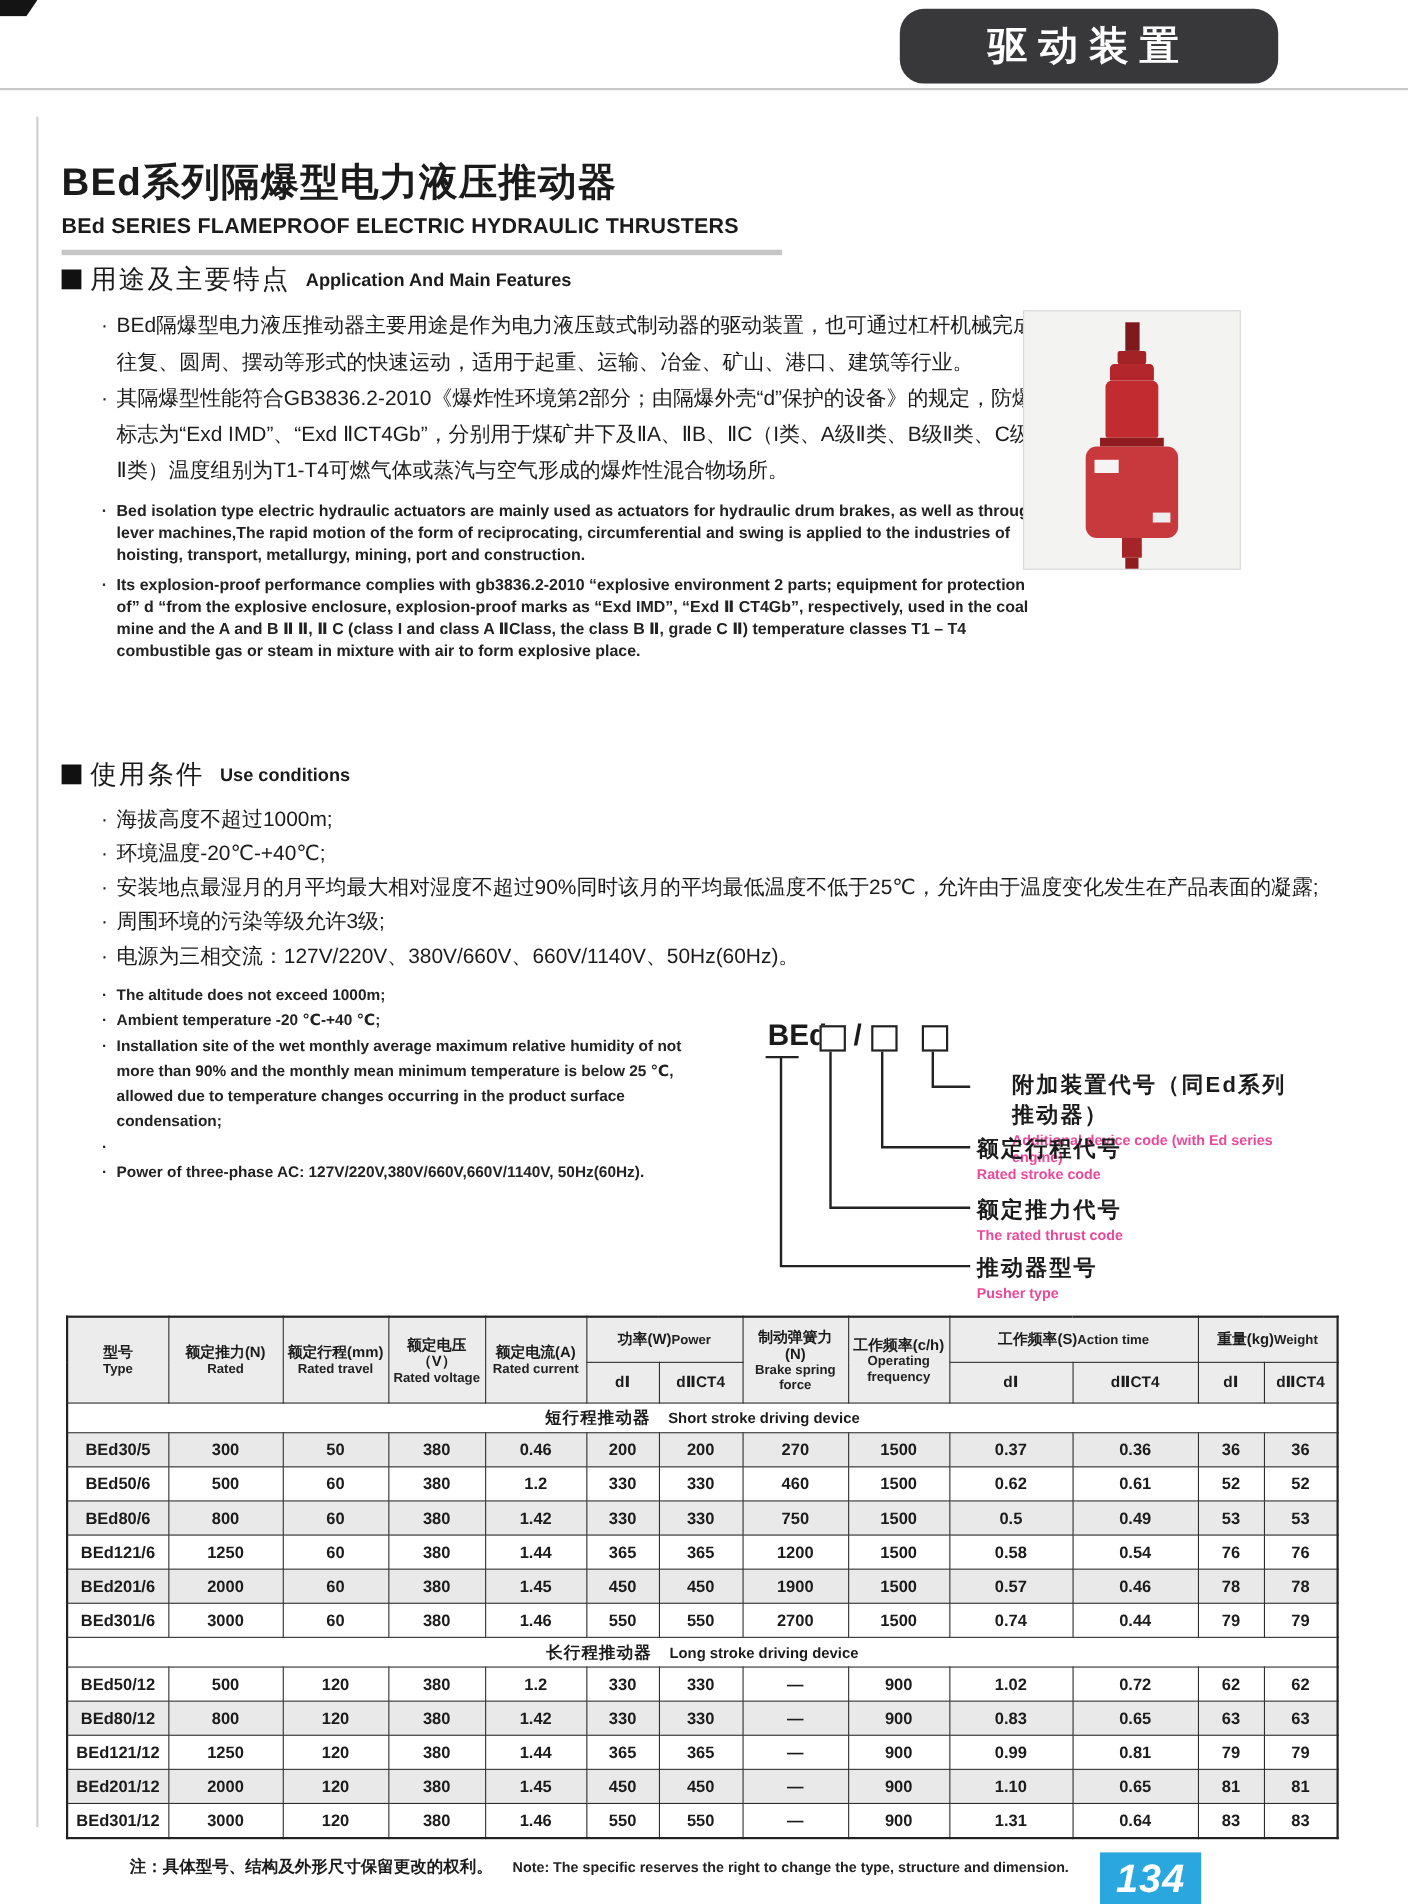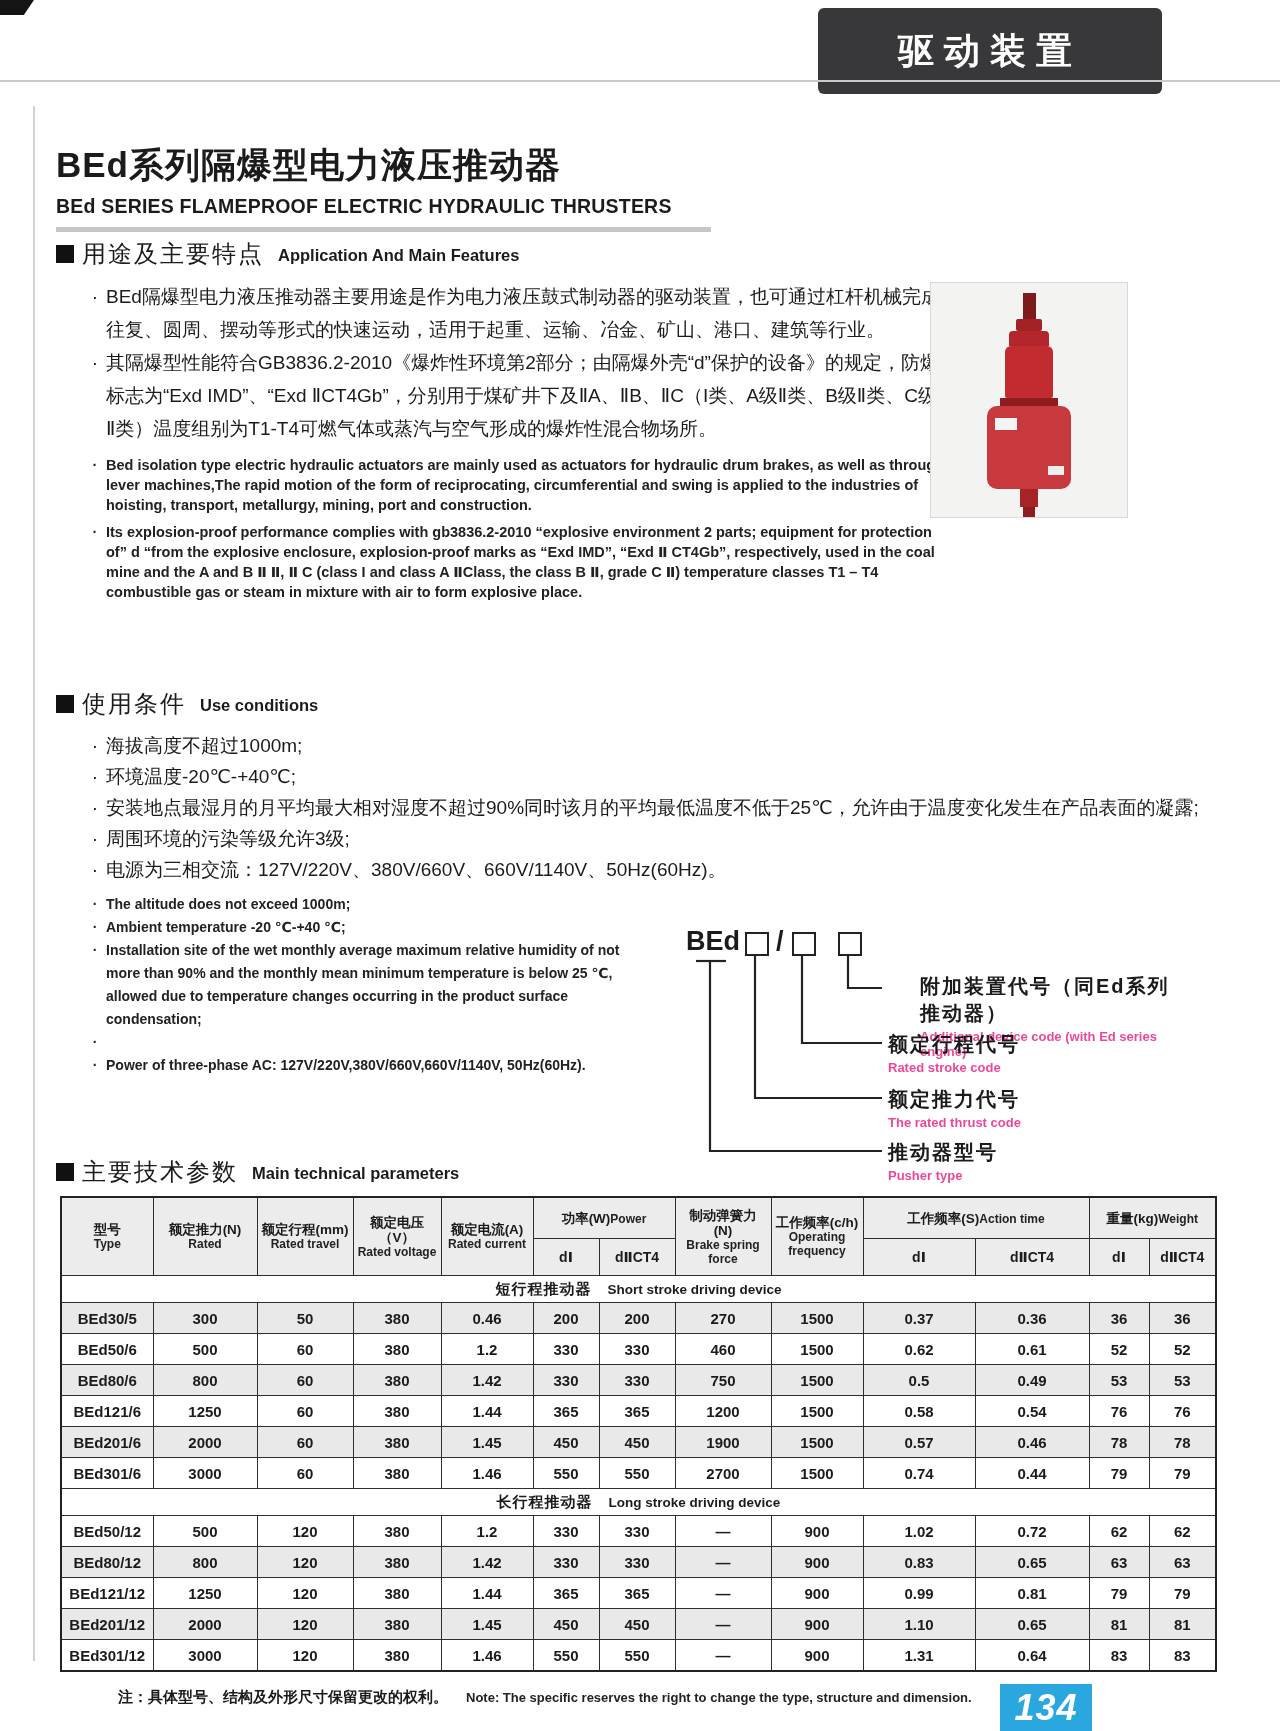--- a/index.html
+++ b/index.html
@@ -2,22 +2,22 @@
 <html><head>
 <meta charset="utf-8">
 <style>
   html,body{margin:0;padding:0;background:#ffffff;}
   .page{position:relative;width:1280px;height:1731px;background:#fff;overflow:hidden;
         font-family:"Liberation Sans","DejaVu Sans",sans-serif;color:#1b1b1b;}
 
   
   .corner-mark{position:absolute;left:0;top:0;width:34px;height:15px;background:#141414;
                clip-path:polygon(0 0,100% 0,70% 100%,0 100%);}
-  .header-tab{position:absolute;left:818px;top:8px;width:344px;height:86px;background:#38383a;
-              border-radius:6px;display:flex;align-items:center;justify-content:center;}
+  .header-tab{position:absolute;left:818px;top:8px;width:344px;height:68px;background:#38383a;
+              border-radius:22px;display:flex;align-items:center;justify-content:center;}
   .header-tab span{color:#fff;font-size:36px;font-weight:bold;letter-spacing:10px;}
   .header-rule{position:absolute;left:0;top:80px;width:1280px;height:2px;background:#c9c9c9;}
   .left-rule{position:absolute;left:33px;top:106px;width:2px;height:1555px;background:#d2d2d2;}
 
   
   .title-block{position:absolute;left:56px;top:142px;width:900px;}
   .title-zh{font-size:35px;font-weight:bold;margin:0;letter-spacing:1px;}
   .title-en{font-size:19.5px;font-weight:bold;margin-top:6px;letter-spacing:.2px;}
   .title-bar{width:655px;height:5px;background:#c6c6c6;margin-top:9px;}
 
@@ -206,21 +206,21 @@
   </div>
 
   <div class="model-block">
     <svg class="model-svg" viewBox="0 0 540 300">
       <polyline points="60,68 60,258 232,258" fill="none" stroke="#222" stroke-width="2.2"></polyline>
       <polyline points="105,62 105,205 232,205" fill="none" stroke="#222" stroke-width="2.2"></polyline>
       <polyline points="152,62 152,150 232,150" fill="none" stroke="#222" stroke-width="2.2"></polyline>
       <polyline points="198,62 198,95 232,95" fill="none" stroke="#222" stroke-width="2.2"></polyline>
       <line x1="46" y1="68" x2="76" y2="68" stroke="#222" stroke-width="2.2"></line>
     </svg>
-    <span class="code-piece" style="left:36px;top:33px;text-align:center;">BEd</span>
+    <span class="code-piece" style="left:48px;top:33px;text-align:center;">BEd</span>
     <span class="code-box" style="left:95px;top:39px;"></span>
     <span class="code-piece" style="left:126px;top:33px;">/</span>
     <span class="code-box" style="left:142px;top:39px;"></span>
     <span class="code-box" style="left:188px;top:39px;"></span>
 
     <div class="m-label" style="top:80px;margin-left:32px;">
       <div class="lz">附加装置代号（同Ed系列推动器）</div>
       <div class="le">Additional device code (with Ed series engine)</div>
     </div>
     <div class="m-label" style="top:138px;">
@@ -230,25 +230,20 @@
     <div class="m-label" style="top:193px;">
       <div class="lz">额定推力代号</div>
       <div class="le">The rated thrust code</div>
     </div>
     <div class="m-label" style="top:246px;">
       <div class="lz">推动器型号</div>
       <div class="le">Pusher type</div>
     </div>
   </div>
 
-  <div class="params-head sec-head">
-    <span class="sq"></span>
-    <span class="sec-zh">主要技术参数</span>
-    <span class="sec-en">Main technical parameters</span>
-  </div>
 
   <div class="table-wrap">
     <table class="params">
       <colgroup>
         <col style="width:92px">
           <col style="width:104px">
           <col style="width:96px">
           <col style="width:88px">
         <col style="width:92px">
           <col style="width:66px">

